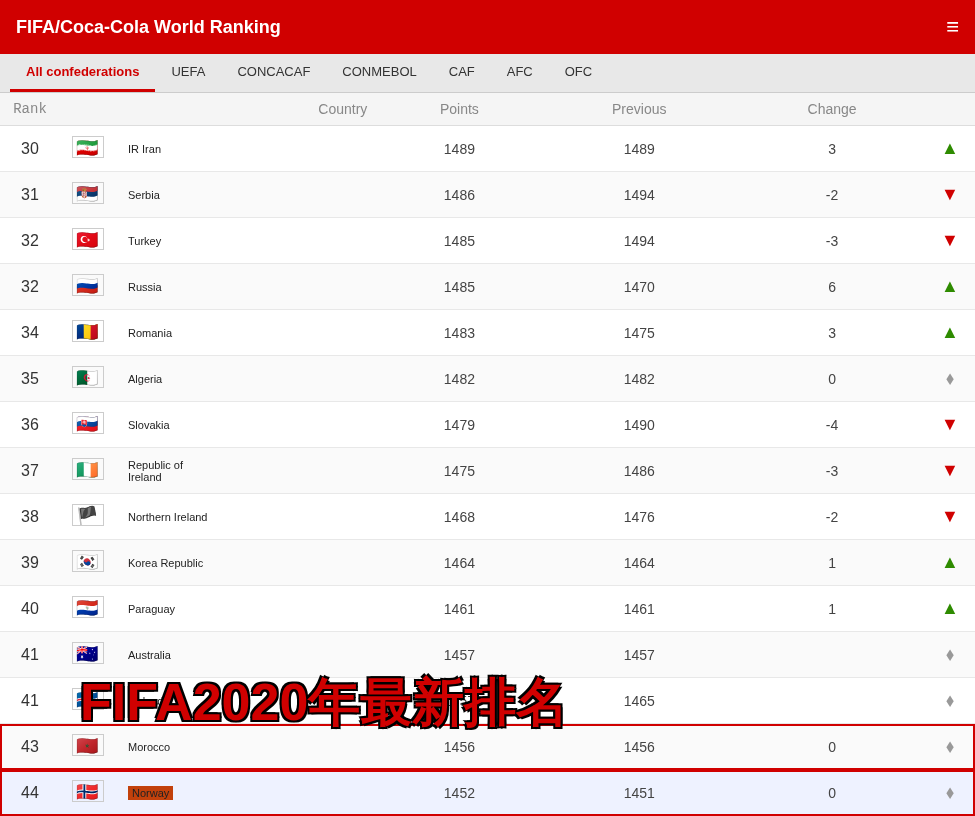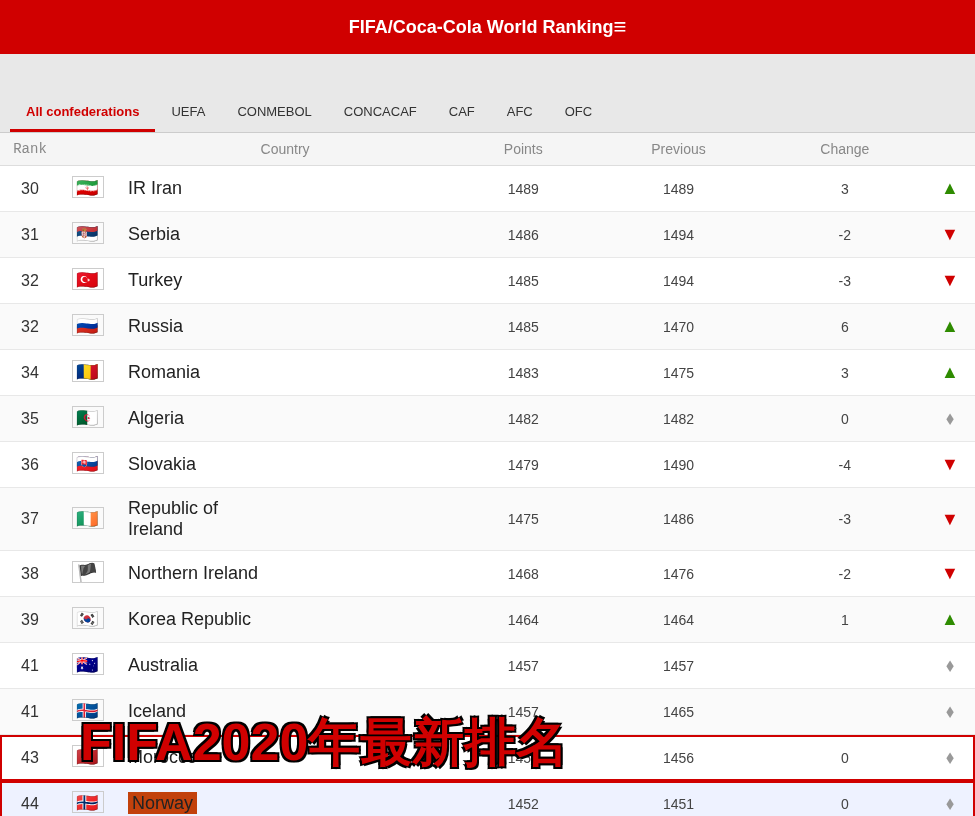--- a/index.html
+++ b/index.html
@@ -4,74 +4,73 @@
   <style>
     * { margin: 0; padding: 0; box-sizing: border-box; }
     body { font-family: Arial, sans-serif; background: #fff; width: 975px; }
 
     .header {
       background: #d00000;
       color: #fff;
       padding: 14px 16px;
       display: flex;
       align-items: center;
-      justify-content: center;
+      justify-content: space-between;
     }
     .header-title { font-size: 18px; font-weight: bold; }
     .header-menu { font-size: 22px; color: #fff; cursor: pointer; }
 
     .tabs {
       background: #e8e8e8;
       display: flex;
       border-bottom: 1px solid #ccc;
       padding: 0 10px;
     }
     .tab {
       padding: 10px 16px;
       font-size: 13px;
       cursor: pointer;
       color: #333;
       border-bottom: 3px solid transparent;
-      margin-top: 40px;
     }
     .tab.active {
       color: #d00000;
       border-bottom: 3px solid #d00000;
       font-weight: bold;
     }
 
     table {
       width: 100%;
       border-collapse: collapse;
       font-size: 14px;
     }
     thead th {
       background: #f5f5f5;
       color: #888;
       font-weight: normal;
       padding: 8px 12px;
-      text-align: center;
+      text-align: right;
       border-bottom: 1px solid #ddd;
     }
     thead th.num-col { width: 60px; text-align: center; font-family: Liberation Mono, monospace; }
     thead th.points-col, thead th.prev-col, thead th.change-col { text-align: center; }
     thead th.trend-col { width: 50px; }
 
     tbody tr {
       border-bottom: 1px solid #e8e8e8;
     }
     tbody tr:nth-child(even) { background: #fafafa; }
 
     td {
       padding: 10px 12px;
       vertical-align: middle;
     }
     td.rank { text-align: center; color: #333; font-size: 16px; }
     td.flag { width: 50px; text-align: center; }
-    td.country { color: #222; font-size: 18px; }
+    td.country { color: #222; font-size: 11px; }
     td.points, td.prev, td.change { text-align: center; color: #444; }
     td.trend { text-align: center; }
 
     .flag-img {
       width: 32px;
       height: 22px;
       display: inline-block;
       border: 1px solid #ccc;
       position: relative;
       overflow: hidden;
@@ -104,22 +103,22 @@
 <body>
 
 <div class="header">
   <span class="header-title">FIFA/Coca-Cola World Ranking</span>
   <span class="header-menu">≡</span>
 </div>
 
 <div class="tabs" id="tabs-container">
     <div class="tab active">All confederations</div>
     <div class="tab">UEFA</div>
+    <div class="tab">CONCACAF</div>
     <div class="tab">CONMEBOL</div>
-    <div class="tab">CONCACAF</div>
     <div class="tab">CAF</div>
     <div class="tab">AFC</div>
     <div class="tab">OFC</div>
   </div>
 
 <div class="content-wrapper">
   <table>
     <thead>
       <tr>
         <th class="num-col">Rank</th>
@@ -236,20 +235,31 @@
     <td class="flag">
       <div class="flag-img">🇰🇷</div>
     </td>
     <td class="country">Korea Republic</td>
     <td class="points">1464</td>
     <td class="prev">1464</td>
     <td class="change">1</td>
     <td class="trend"><span class="arrow-up">▲</span></td>
   </tr>
         <tr>
+    <td class="rank">40</td>
+    <td class="flag">
+      <div class="flag-img">🇵🇾</div>
+    </td>
+    <td class="country">Paraguay</td>
+    <td class="points">1461</td>
+    <td class="prev">1461</td>
+    <td class="change">1</td>
+    <td class="trend"><span class="arrow-up">▲</span></td>
+  </tr>
+        <tr>
     <td class="rank">41</td>
     <td class="flag">
       <div class="flag-img">🇦🇺</div>
     </td>
     <td class="country">Australia</td>
     <td class="points">1457</td>
     <td class="prev">1457</td>
     <td class="change"></td>
     <td class="trend"><span class="arrow-neutral">⬧</span></td>
   </tr>

